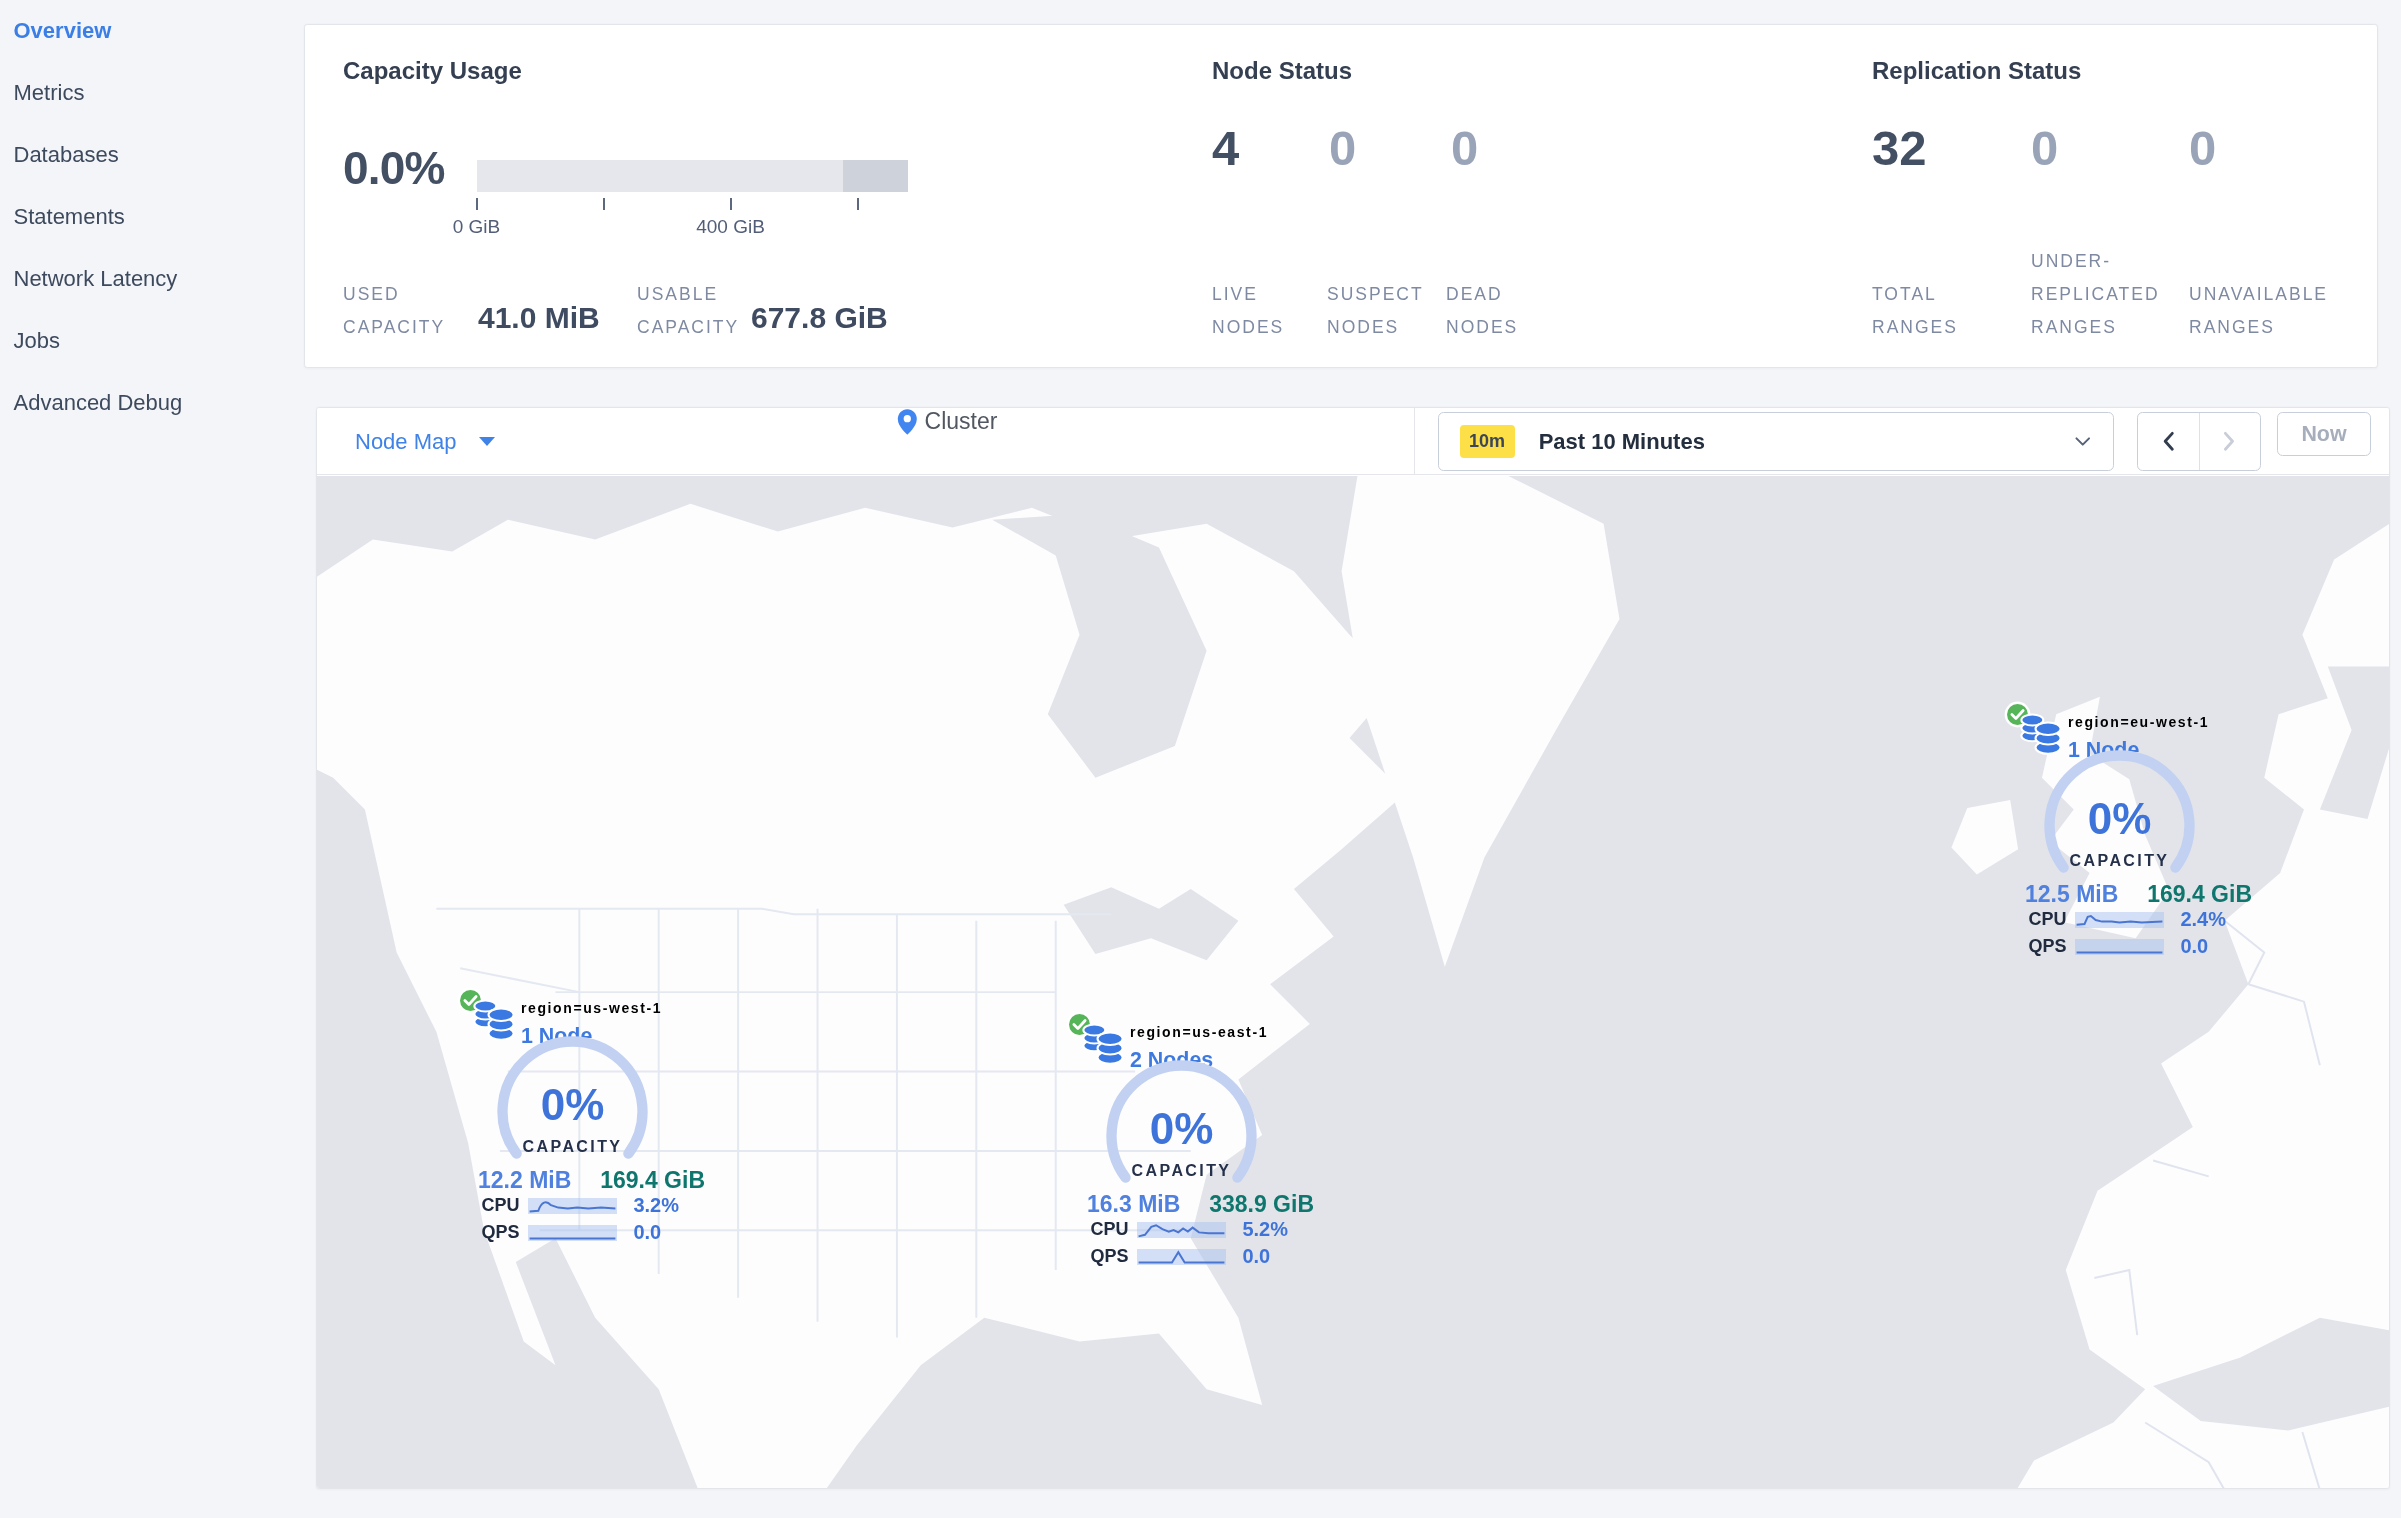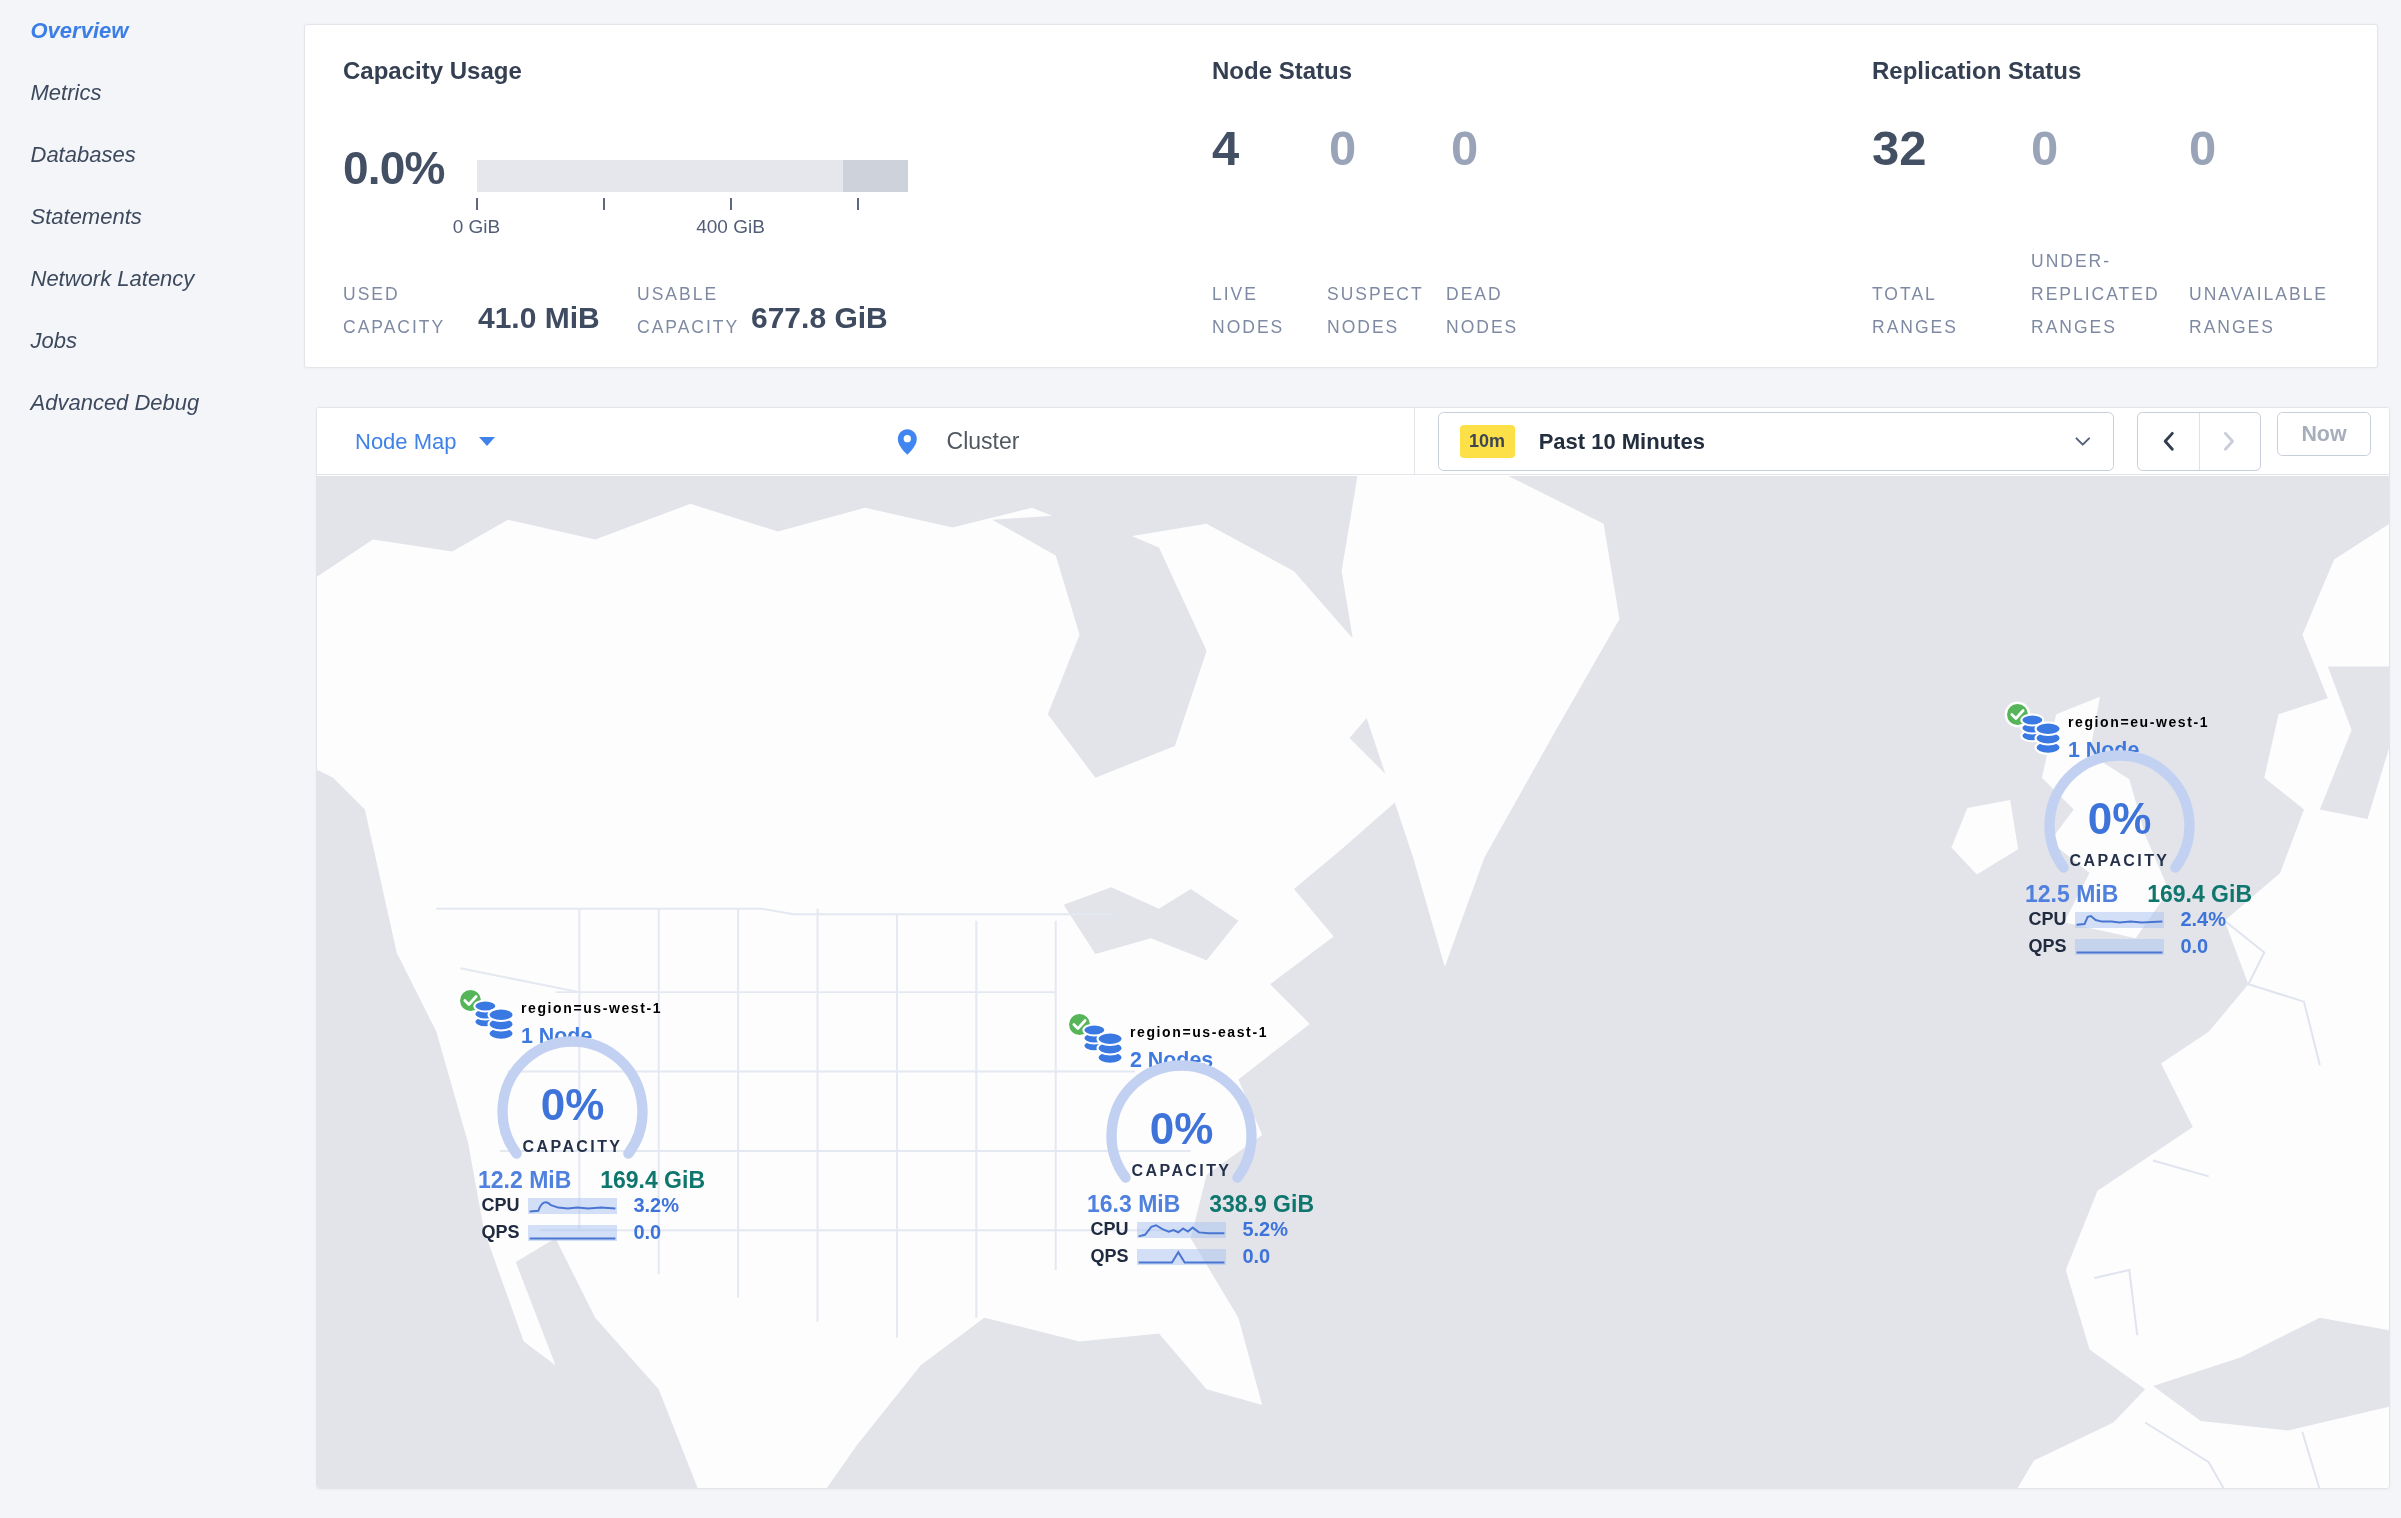--- a/index.html
+++ b/index.html
@@ -6,21 +6,21 @@
   html,body { width:2401px; height:1518px; }
   body {
     font-family:"Liberation Sans", sans-serif;
     background:#f4f5f8;
     color:#3f4b61;
     overflow:hidden;
   }
   .page { position:relative; width:2401px; height:1518px; }
 
   
-  .sidebar { position:absolute; left:17px; top:0; width:313px; height:1086px;font-style:italic; }
+  .sidebar { position:absolute; left:0; top:0; width:313px; height:1086px; }
   .nav-item {
     height:62px; display:flex; align-items:center; padding-left:13.5px;
     font-size:22px; font-weight:500; color:#3d4a5e; cursor:pointer;
   }
   .nav-item.active { color:#3a7ee6; font-weight:600; }
 
   
   .card {
     position:absolute; background:#ffffff; border:0.8px solid #e2e5ea;
     border-radius:3.2px; box-shadow:0 0.8px 2.4px rgba(40,50,70,0.04);
@@ -42,21 +42,21 @@
 
   .big-num { position:absolute; top:95px; font-size:49px; font-weight:700; color:#434f63; }
   .big-num.dim { color:#9aa4b8; font-weight:600; }
 
   
   .map-card { left:316px; top:407px; width:2074px; height:1082px; overflow:hidden; }
   .toolbar { position:absolute; left:0; top:0; width:100%; height:67px; background:#fff; border-bottom:0.8px solid #e4e6eb; }
   .nm-group { position:absolute; left:38px; top:0; height:67px; display:flex; align-items:center; gap:22px; cursor:pointer; }
   .nm-label { font-size:22px; color:#3f82e8; }
   .caret-down { width:0; height:0; border-left:8px solid transparent; border-right:8px solid transparent; border-top:9.5px solid #3f82e8; }
-  .crumb-group { position:absolute; left:580px; top:0; height:67px; display:flex; align-items:center; gap:29px; cursor:pointer; }
+  .crumb-group { position:absolute; left:580px; top:0; height:67px; display:flex; gap:7px; cursor:pointer; }
   .crumb-label { font-size:23px; color:#515861; }
   .tb-divider { position:absolute; left:1097px; top:0; width:0.8px; height:67px; background:#e4e6eb; }
 
   .time-dd {
     position:absolute; left:1121px; top:4px; width:676px; height:59px;
     border:0.8px solid #c8cfdb; border-radius:5.6px; background:#fff;
     display:flex; align-items:center; cursor:pointer;
   }
   .time-badge {
     margin-left:20.6px; background:#fde047; border-radius:4px; padding:5.6px 9.5px;

